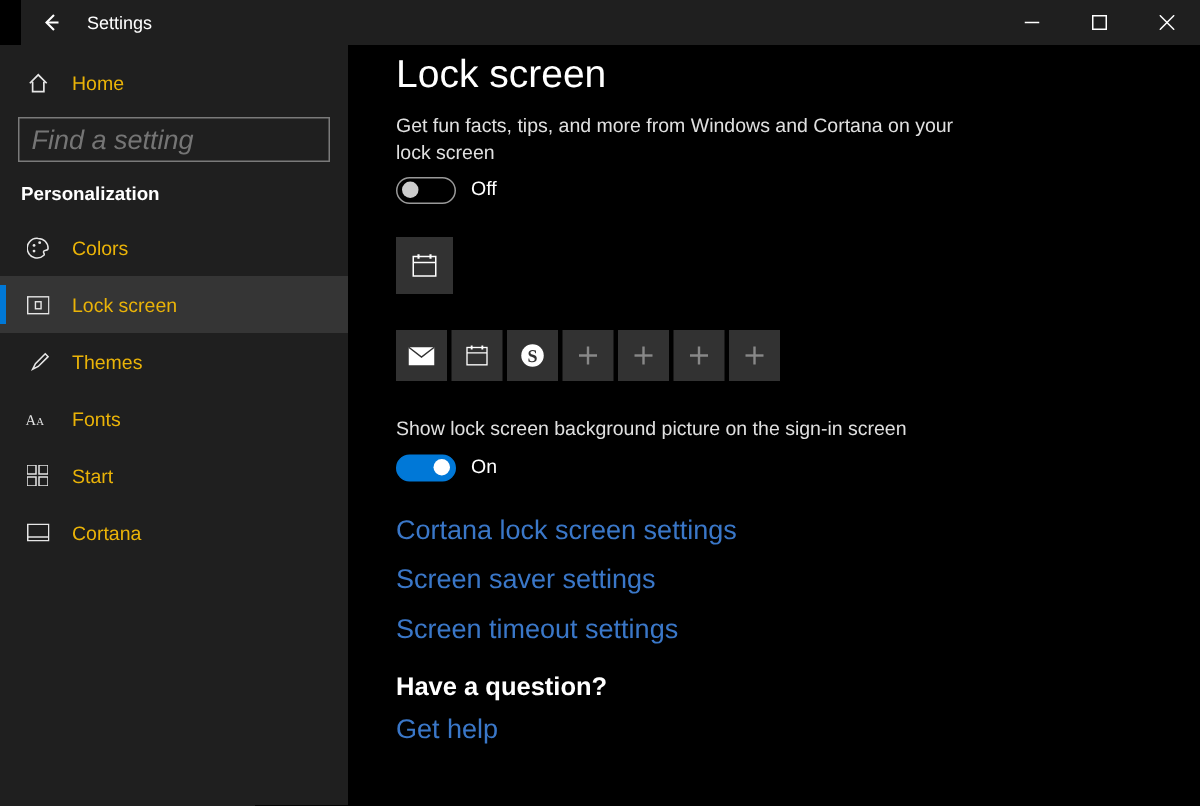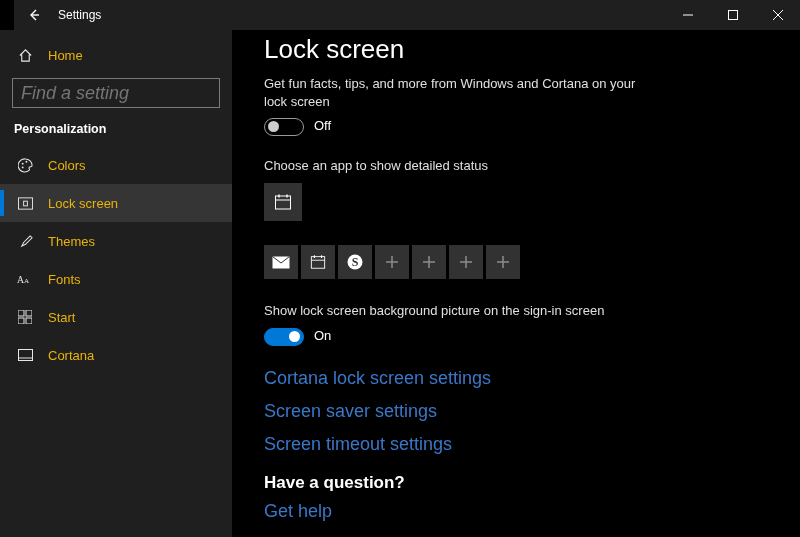--- a/index.html
+++ b/index.html
@@ -196,21 +196,20 @@
       <h1>Lock screen</h1>
 
       <div class="desc">Get fun facts, tips, and more from Windows and Cortana on your lock screen</div>
       <div class="toggle-row">
         <div class="toggle">
             <div class="knob"></div>
           </div>
         <span>Off</span>
       </div>
 
-      <div class="subhead">Choose an app to show detailed status</div>
       <div class="tilebox">
         <div class="tile single">
           <svg width="18" height="18" viewBox="0 0 18 18">
             <rect x="1.5" y="3" width="15" height="13" stroke="#fff" fill="none"></rect>
             <line x1="1.5" y1="7" x2="16.5" y2="7" stroke="#fff"></line>
             <line x1="5" y1="1.5" x2="5" y2="4.5" stroke="#fff" stroke-width="1.4"></line>
             <line x1="13" y1="1.5" x2="13" y2="4.5" stroke="#fff" stroke-width="1.4"></line>
             <line x1="5" y1="10" x2="5" y2="10" stroke="#fff" stroke-width="2"></line>
               <line x1="9" y1="10" x2="9" y2="10" stroke="#fff" stroke-width="2"></line>
               <line x1="13" y1="10" x2="13" y2="10" stroke="#fff" stroke-width="2"></line>

